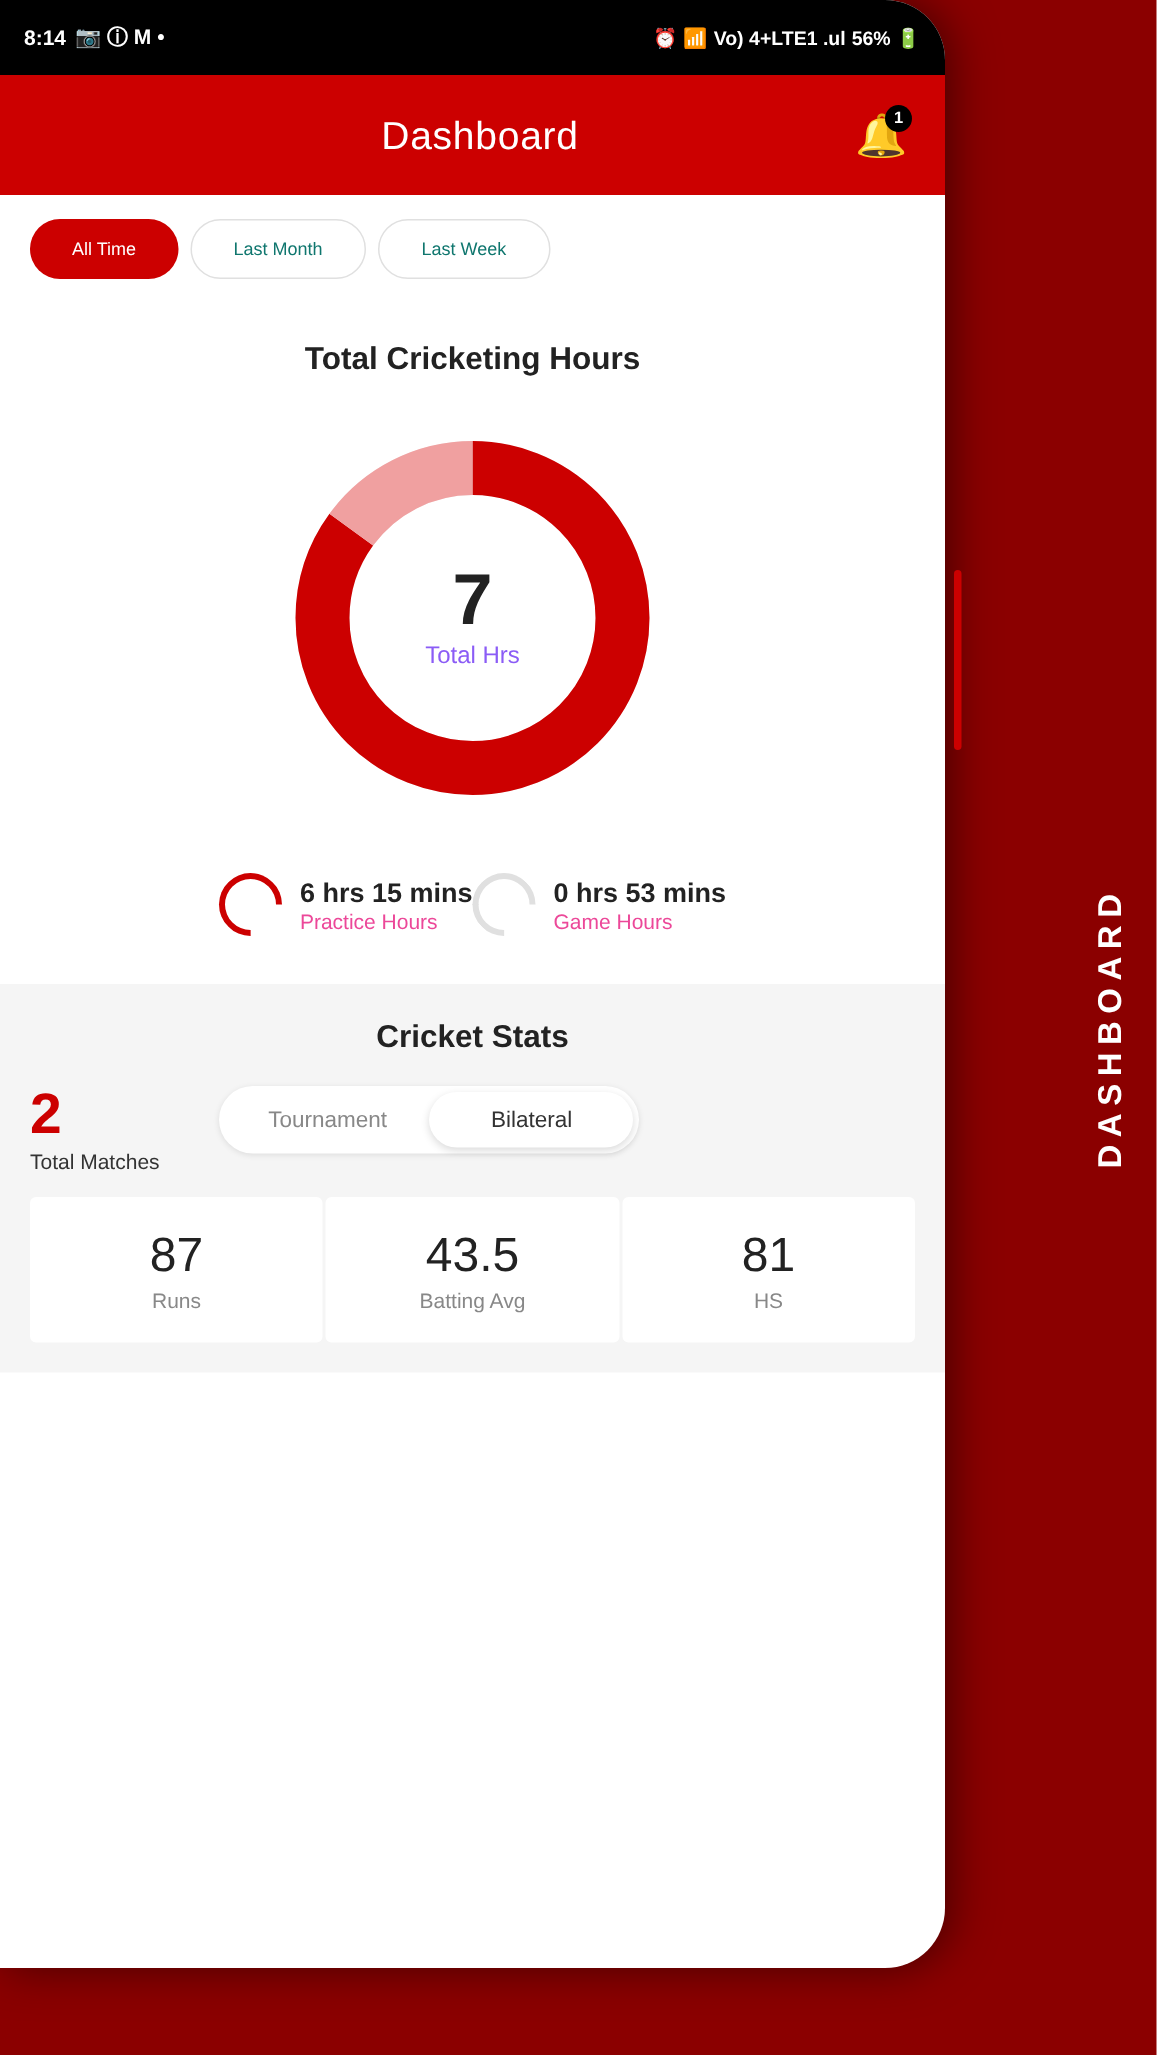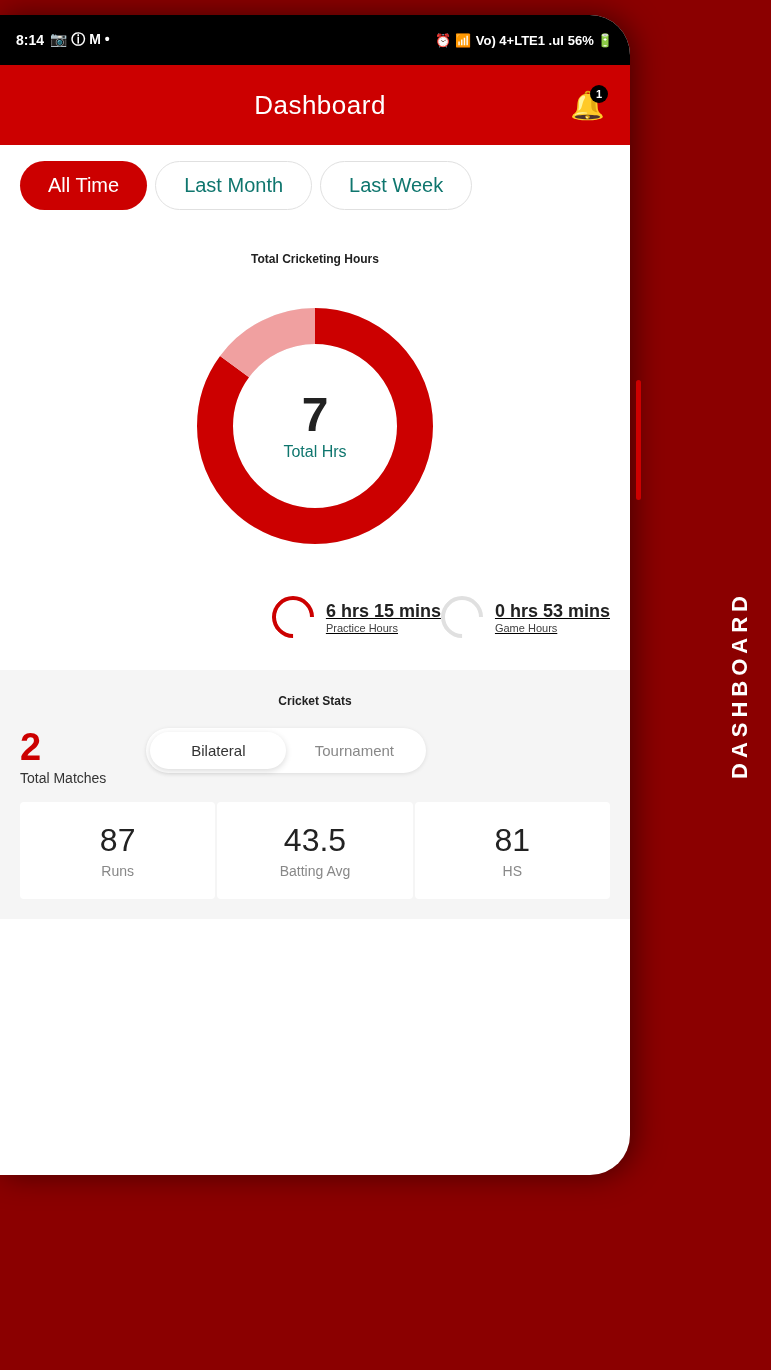--- a/index.html
+++ b/index.html
@@ -12,26 +12,25 @@
       position: relative;
       overflow: hidden;
     }
 
     
     .phone-frame {
       position: absolute;
       top: 0;
       left: 0;
       width: 630px;
-      height: 1160px;
+      height: 1312px;
       background: #fff;
       border-radius: 0 40px 40px 0;
       overflow: hidden;
       box-shadow: 4px 0 30px rgba(0,0,0,0.5);
-      margin-top: 15px;
     }
 
     
     .status-bar {
       background: #000;
       height: 50px;
       display: flex;
       align-items: center;
       justify-content: space-between;
       padding: 0 16px;
@@ -105,21 +104,21 @@
       background: #fff;
       padding: 16px 20px;
       display: flex;
       gap: 8px;
     }
 
     .tab-btn {
       padding: 12px 28px;
       border-radius: 30px;
       border: none;
-      font-size: 20px;
+      font-size: 12px;
       font-weight: 500;
       cursor: pointer;
     }
 
     .tab-btn.active {
       background: #cc0000;
       color: #fff;
     }
 
     .tab-btn.inactive {
@@ -130,21 +129,21 @@
 
     
     .section-white {
       background: #fff;
       margin-top: 2px;
       padding: 24px 20px 20px;
     }
 
     .section-title {
       text-align: center;
-      font-size: 12px;
+      font-size: 21px;
       font-weight: 600;
       color: #222;
       margin-bottom: 20px;
     }
 
     
     .donut-container {
       display: flex;
       justify-content: center;
       align-items: center;
@@ -173,31 +172,30 @@
 
     .donut-number {
       font-size: 48px;
       font-weight: 700;
       color: #222;
       line-height: 1;
     }
 
     .donut-label {
       font-size: 16px;
-      color: #0f766e;
+      color: #8b5cf6;
       margin-top: 4px;
     }
 
     
     .hours-stats {
       display: flex;
-      justify-content: flex-end;
+      justify-content: center;
       align-items: center;
       padding: 10px 0;
-      text-decoration: underline;
     }
 
     .hour-stat {
       display: flex;
       align-items: center;
       gap: 12px;
     }
 
     .ring-icon {
       width: 42px;
@@ -219,22 +217,22 @@
 
     .hour-stat-info {}
 
     .hour-value {
       font-size: 18px;
       font-weight: 700;
       color: #222;
     }
 
     .hour-desc {
-      font-size: 11px;
-      color: #404040;
+      font-size: 14px;
+      color: #ec4899;
     }
 
     
     .cricket-stats-section {
       background: #f5f5f5;
       padding: 24px 20px 20px;
       margin-top: 2px;
     }
 
     .cricket-stats-section .section-title {
@@ -409,22 +407,22 @@
 
   <div class="cricket-stats-section">
     <div class="section-title">Cricket Stats</div>
 
     <div class="stats-header">
       <div class="total-matches">
         <div class="total-matches-number">2</div>
         <div class="total-matches-label">Total Matches</div>
       </div>
       <div class="match-type-toggle">
+        <button class="toggle-btn inactive">Tournament</button>
         <button class="toggle-btn active">Bilateral</button>
-        <button class="toggle-btn inactive">Tournament</button>
       </div>
     </div>
 
     <div class="stats-grid">
       <div class="stat-card">
         <div class="stat-card-value">87</div>
         <div class="stat-card-label">Runs</div>
       </div>
       <div class="stat-card">
         <div class="stat-card-value">43.5</div>

